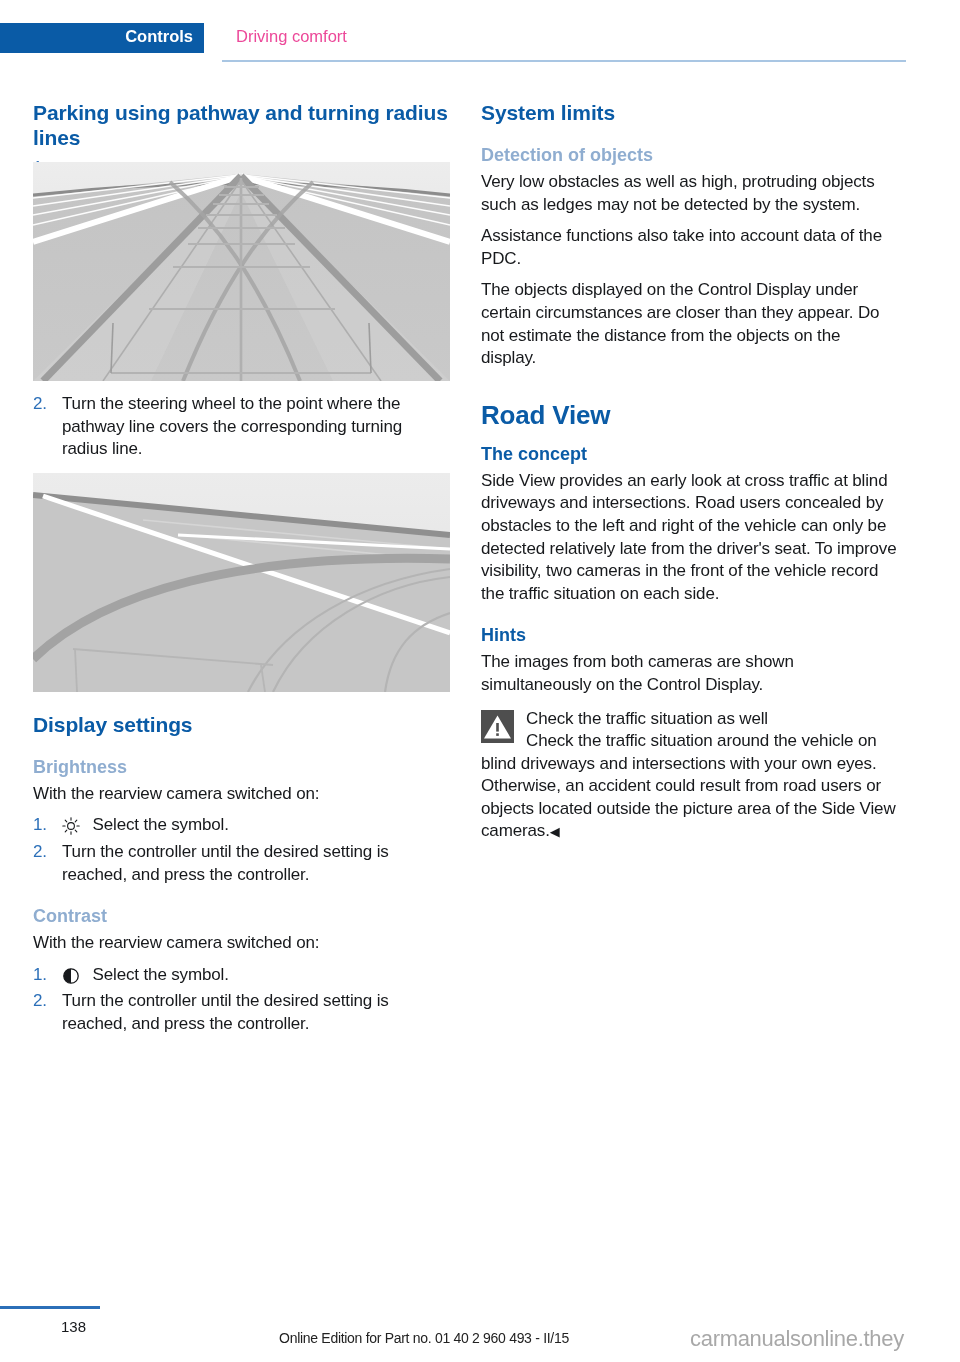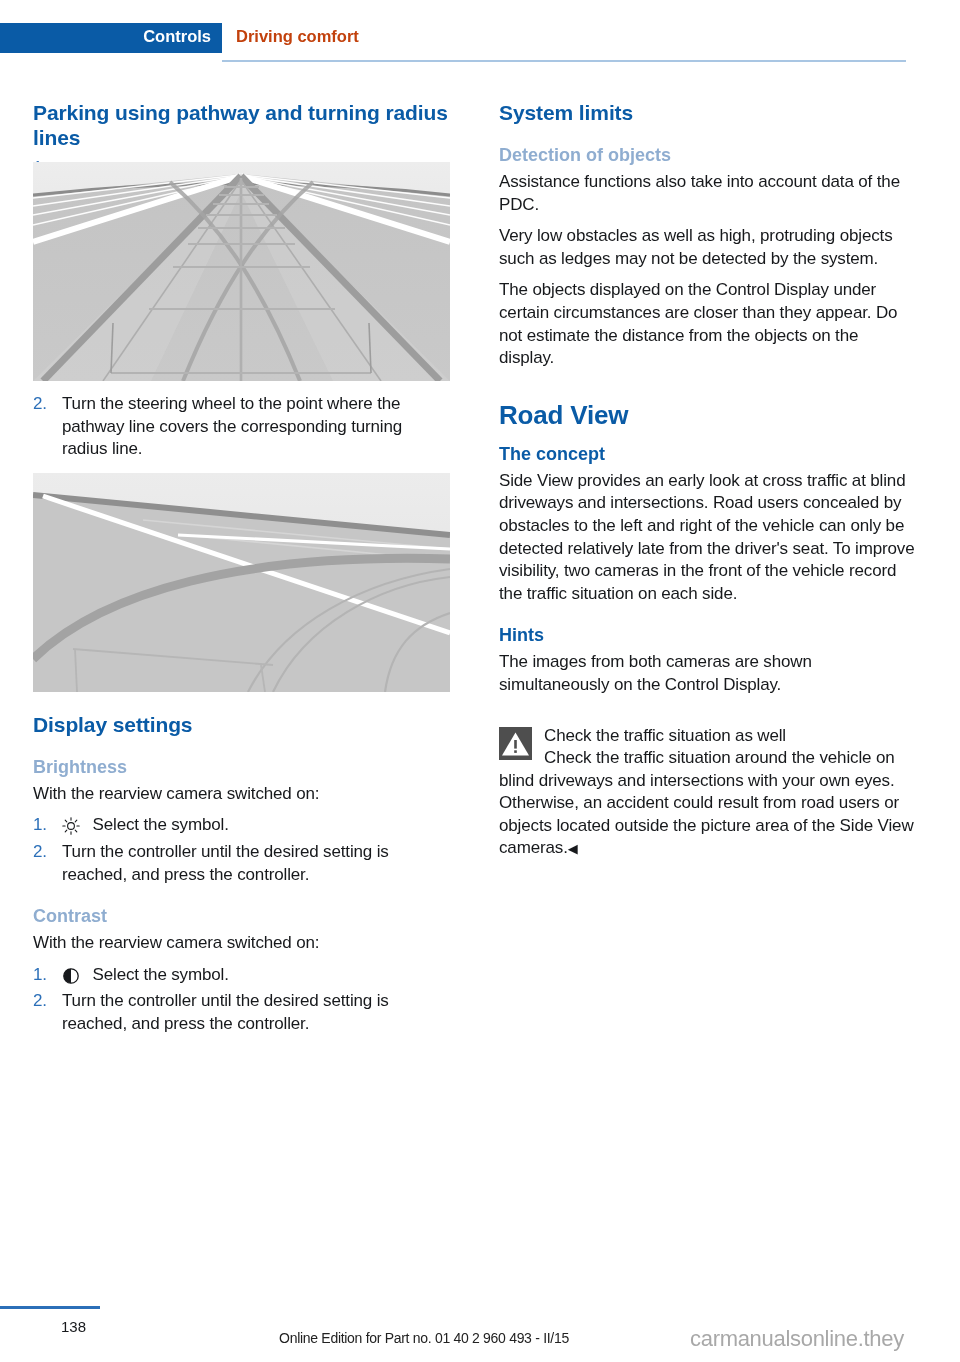--- a/index.html
+++ b/index.html
@@ -21,59 +21,59 @@
     position: absolute;
     top: 0;
     left: 0;
     width: 960px;
     height: 64px;
   }
   .header-tab-active {
     position: absolute;
     left: 0;
     top: 23px;
-    width: 222px;
+    width: 204px;
     height: 30px;
     background: #0a5ba6;
     box-sizing: border-box;
   }
   .header-tab-active span {
     position: absolute;
     right: 11px;
     top: 4px;
     color: #ffffff;
     font-size: 16.5px;
     font-weight: bold;
     letter-spacing: 0px;
   }
   .header-tab-inactive {
     position: absolute;
     left: 236px;
     top: 27px;
-    color: #c2410c;
+    color: #ec4899;
     font-size: 16.5px;
-    font-weight: bold;
+    font-weight: normal;
   }
   .header-rule {
     position: absolute;
     left: 222px;
     top: 60px;
     width: 684px;
     height: 2px;
     background: #a9c6e3;
   }
 
   
   .col {
     position: absolute;
     top: 100px;
     width: 418px;
   }
   .col-left  { left: 33px; }
-  .col-right { left: 499px; }
+  .col-right { left: 481px; }
 
   
   .h1 {
     color: #0a5ba6;
     font-size: 21px;
     font-weight: bold;
     line-height: 25px;
     margin: 0 0 7px 0;
     letter-spacing: -0.1px;
   }
@@ -156,21 +156,21 @@
     margin: 12px 0 12px 0;
     overflow: hidden;
     background: #c9c9c9;
     position: relative;
   }
   .figure svg { display: block; }
 
   
   .warn-block {
     position: relative;
-    margin-top: 28px;
+    margin-top: 11px;
   }
   .warn-icon {
     position: absolute;
     left: 0;
     top: 2px;
     width: 33px;
     height: 33px;
     background: #4e4e4e;
   }
   .warn-icon svg { display: block; }
@@ -412,22 +412,22 @@
   </ol>
 
 </div>
 
 <div class="col col-right">
 
   <div class="h1">System limits</div>
 
   <div class="h2-light">Detection of objects</div>
 
+  <p class="body">Very low obstacles as well as high, protruding objects such as ledges may not be detected by the system.</p>
   <p class="body">Assistance functions also take into account data of the PDC.</p>
-  <p class="body">Very low obstacles as well as high, protruding objects such as ledges may not be detected by the system.</p>
   <p class="body">The objects displayed on the Control Display under certain circumstances are closer than they appear. Do not estimate the distance from the objects on the display.</p>
 
   <div class="h1-big">Road View</div>
 
   <div class="h2" style="margin-top:12px;">The concept</div>
   <p class="body">Side View provides an early look at cross traffic at blind driveways and intersections. Road users concealed by obstacles to the left and right of the vehicle can only be detected relatively late from the driver's seat. To improve visibility, two cameras in the front of the vehicle record the traffic situation on each side.</p>
 
   <div class="h2">Hints</div>
   <p class="body">The images from both cameras are shown simultaneously on the Control Display.</p>
 

